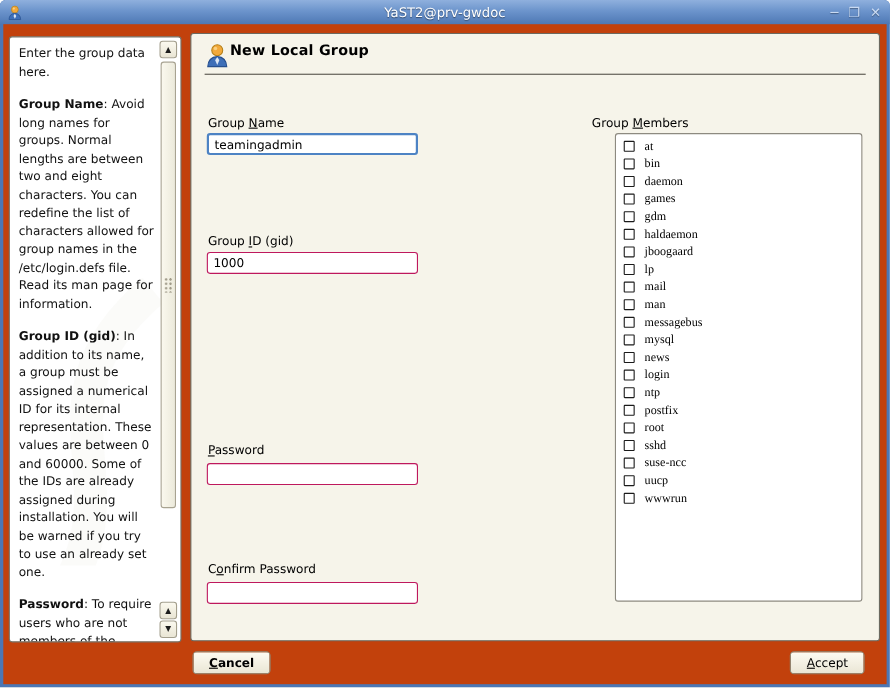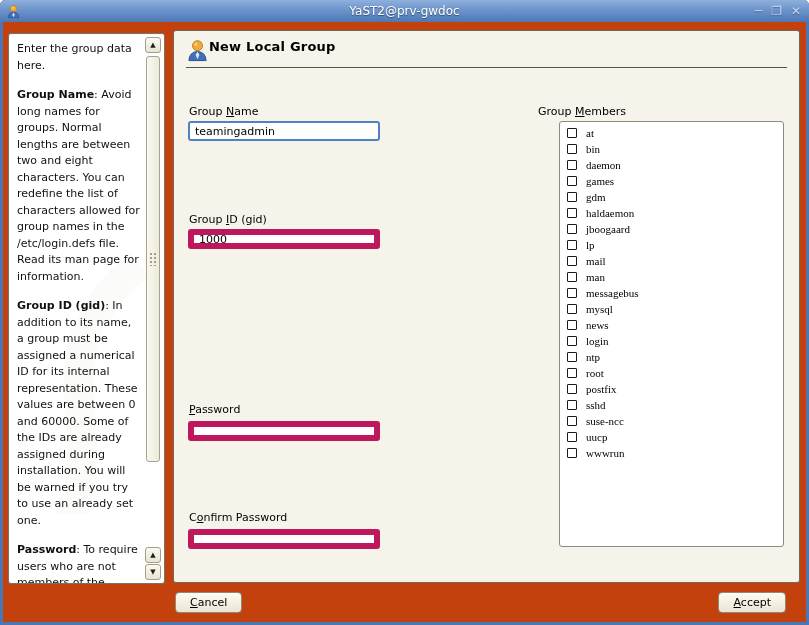--- a/index.html
+++ b/index.html
@@ -85,21 +85,21 @@
   }
   .main-header { position:absolute; left:12px; top:8px; display:flex; gap:0; }
   .main-header-icon { width:23px; height:23px; }
   .main-title { font-size:13px; font-weight:bold; color:#000; letter-spacing:.2px; }
   .header-sep { position:absolute; left:12px; right:12px; top:36px; height:1px; background:#55534b; }
 
   .field-label { position:absolute; font-size:11px; color:#000; }
   .mn { text-decoration:underline; }
   .text-input {
     position:absolute; width:192px; height:20px;
-    border:6px solid #be185d; border-radius:3px; background:#fff;
+    border:1px solid #be185d; border-radius:3px; background:#fff;
     font-family:"DejaVu Sans", sans-serif; font-size:11px; color:#000;
     padding:2px 5px; outline:none;
   }
   .text-input.focused { border:2px solid #4d83c4; }
 
   .members-label { left:364px; top:74px; }
   .members-list {
     position:absolute; left:385px; top:90px; width:225px; height:426px;
     background:#fff; border:1px solid #8d8a80; border-radius:3px;
     overflow:hidden; padding-top:3px;
@@ -113,21 +113,21 @@
 
   
   .btn {
     position:absolute; height:21px; padding:0 14px;
     background:linear-gradient(#fdfbf2,#eae6d5);
     border:1px solid #8f8a78; border-radius:4px;
     font-family:"DejaVu Sans", sans-serif; font-size:11px; color:#000;
     display:flex; align-items:center; justify-content:center;
     cursor:default;
   }
-  .btn-cancel { left:172px; top:570px; }
+  .btn-cancel { left:172px; top:570px;font-weight:bold; }
   .btn-accept { right:20px; top:570px; }
 </style>
 </head>
 <body>
 
 <div class="window">
 
   <div class="titlebar">
     <svg class="titlebar-appicon" viewBox="0 0 24 24">
       <circle cx="12" cy="7.5" r="5" fill="#f2a93b" stroke="#b57f17" stroke-width="1"></circle>
@@ -247,25 +247,25 @@
           <div class="member-row">
             <span class="cb"></span>
             <span class="member-lbl">login</span>
           </div>
           <div class="member-row">
             <span class="cb"></span>
             <span class="member-lbl">ntp</span>
           </div>
           <div class="member-row">
             <span class="cb"></span>
+            <span class="member-lbl">postfix</span>
+          </div>
+          <div class="member-row">
+            <span class="cb"></span>
             <span class="member-lbl">root</span>
-          </div>
-          <div class="member-row">
-            <span class="cb"></span>
-            <span class="member-lbl">postfix</span>
           </div>
           <div class="member-row">
             <span class="cb"></span>
             <span class="member-lbl">sshd</span>
           </div>
           <div class="member-row">
             <span class="cb"></span>
             <span class="member-lbl">suse-ncc</span>
           </div>
           <div class="member-row">

